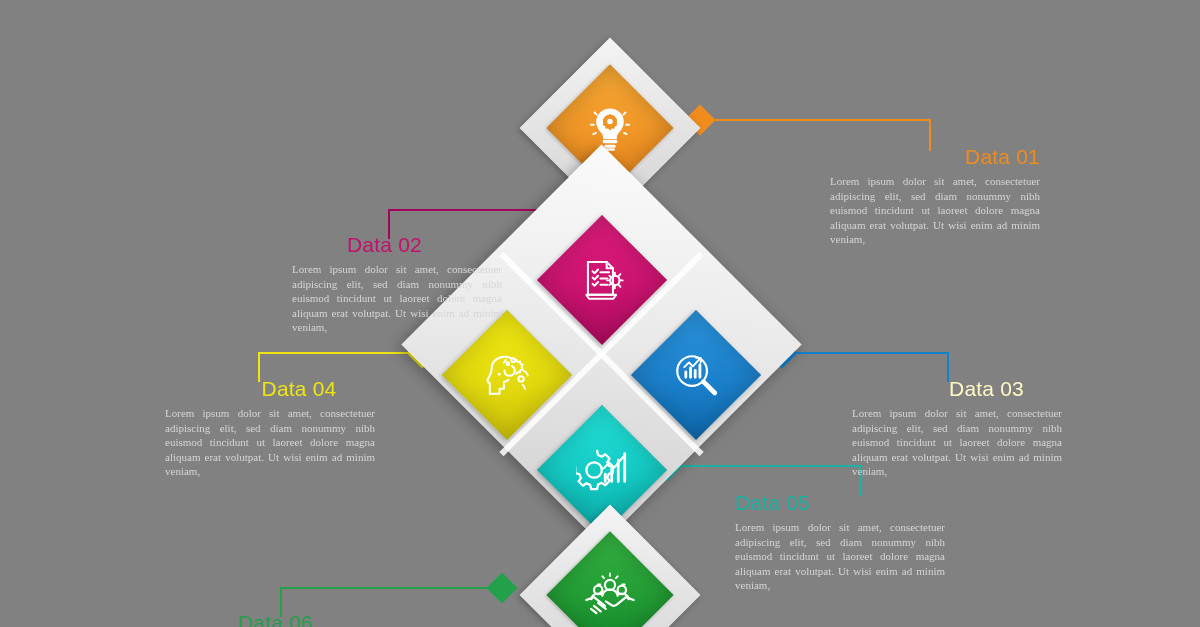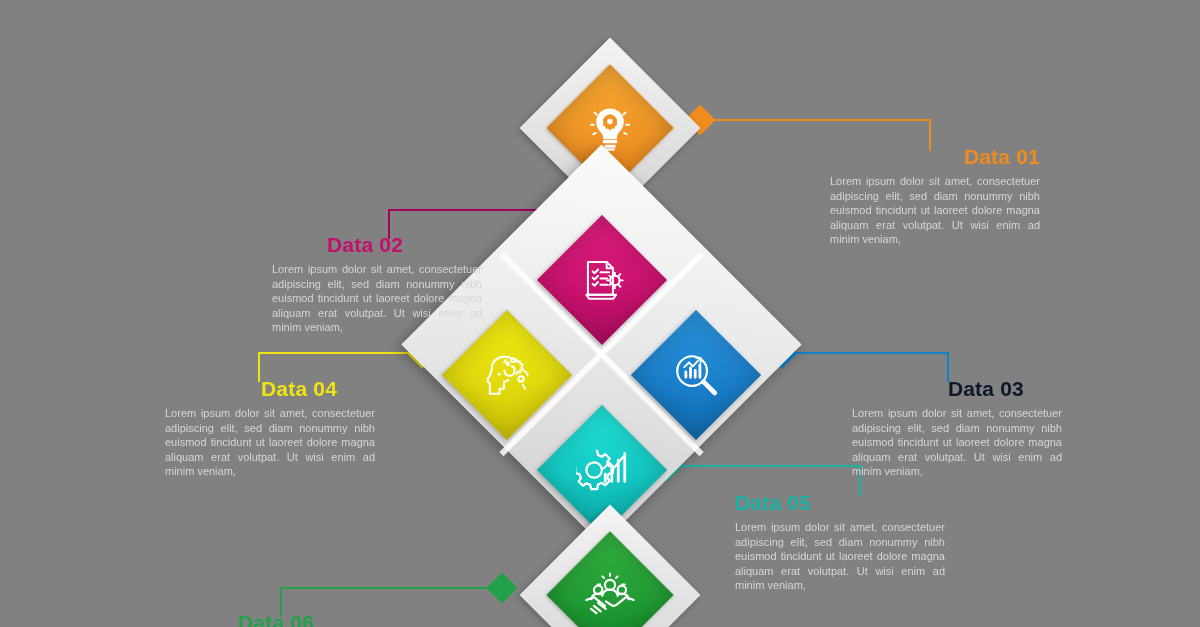--- a/index.html
+++ b/index.html
@@ -16,27 +16,28 @@
   .conn .hline{position:absolute;height:2px;}
   .conn .vline{position:absolute;width:2px;}
   .conn .marker{
     position:absolute;width:22px;height:22px;
     transform:rotate(45deg);
   }
 
   
   .block{position:absolute;width:210px;}
   .block .title{
-    font-size:21px;font-weight:700;letter-spacing:.2px;
+    font-size:21px;font-weight:400;letter-spacing:.2px;
     margin:0 0 7px 0;line-height:1;
   }
   .block .body{
     font-size:11px;line-height:1.32;color:#d6d6d6;
     text-align:justify;margin:0;
     text-justify:inter-word;
+    font-family:Liberation Serif, serif;
   }
   .block.right .title{text-align:left;}
   .block.left  .title{text-align:left;}
 
   
   .dia{position:absolute;transform:rotate(45deg);}
   .frame{
     background:linear-gradient(135deg,#f4f4f4 0%,#e2e2e2 55%,#d2d2d2 100%);
     box-shadow:0 2px 6px rgba(0,0,0,.28);
   }
@@ -194,27 +195,27 @@
         <path d="M13 45l8 6.5M18 41.5l9 7M9.5 48.5l6.5 5"></path>
       </svg>
     </div>
   </div>
 
   <div class="block right" style="left:830px;top:146px;">
     <div class="title" style="color:#F08C1E;text-align:right;">Data 01</div>
     <p class="body">Lorem ipsum dolor sit amet, consectetuer adipiscing elit, sed diam nonummy nibh euismod tincidunt ut laoreet dolore magna aliquam erat volutpat. Ut wisi enim ad minim veniam,</p>
   </div>
 
-  <div class="block left" style="left:272px;top:234px;">
+  <div class="block left" style="left:292px;top:234px;">
     <div class="title" style="color:#C2106E;text-align:left;padding-left:55px;">Data 02</div>
     <p class="body">Lorem ipsum dolor sit amet, consectetuer adipiscing elit, sed diam nonummy nibh euismod tincidunt ut laoreet dolore magna aliquam erat volutpat. Ut wisi enim ad minim veniam,</p>
   </div>
 
   <div class="block right" style="left:852px;top:378px;">
-    <div class="title" style="color:#0f172a;text-align:right;padding-right:38px;">Data 03</div>
+    <div class="title" style="color:#fef9c3;text-align:right;padding-right:38px;">Data 03</div>
     <p class="body">Lorem ipsum dolor sit amet, consectetuer adipiscing elit, sed diam nonummy nibh euismod tincidunt ut laoreet dolore magna aliquam erat volutpat. Ut wisi enim ad minim veniam,</p>
   </div>
 
   <div class="block left" style="left:165px;top:378px;">
     <div class="title" style="color:#EFE411;text-align:center;padding-left:58px;">Data 04</div>
     <p class="body">Lorem ipsum dolor sit amet, consectetuer adipiscing elit, sed diam nonummy nibh euismod tincidunt ut laoreet dolore magna aliquam erat volutpat. Ut wisi enim ad minim veniam,</p>
   </div>
 
   <div class="block right" style="left:735px;top:492px;">
     <div class="title" style="color:#19B3A6;text-align:left;padding-right:27px;">Data 05</div>

